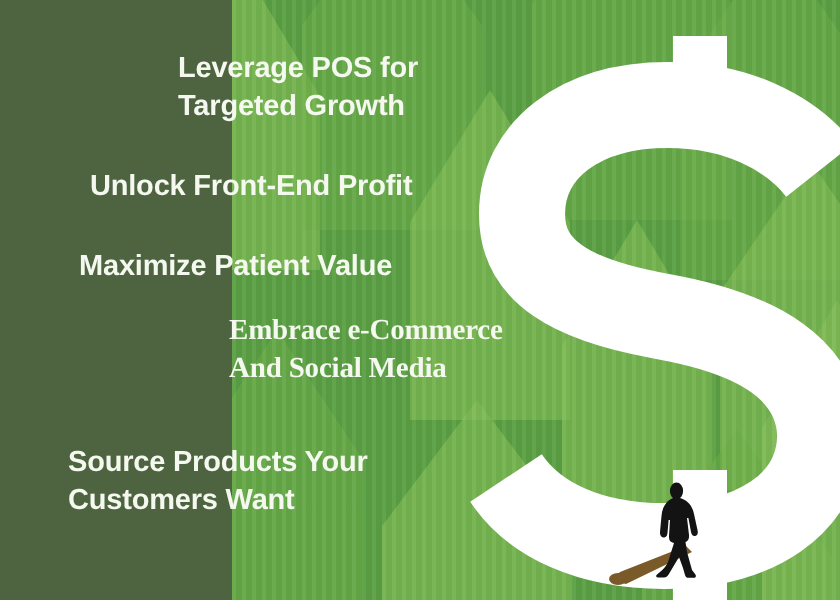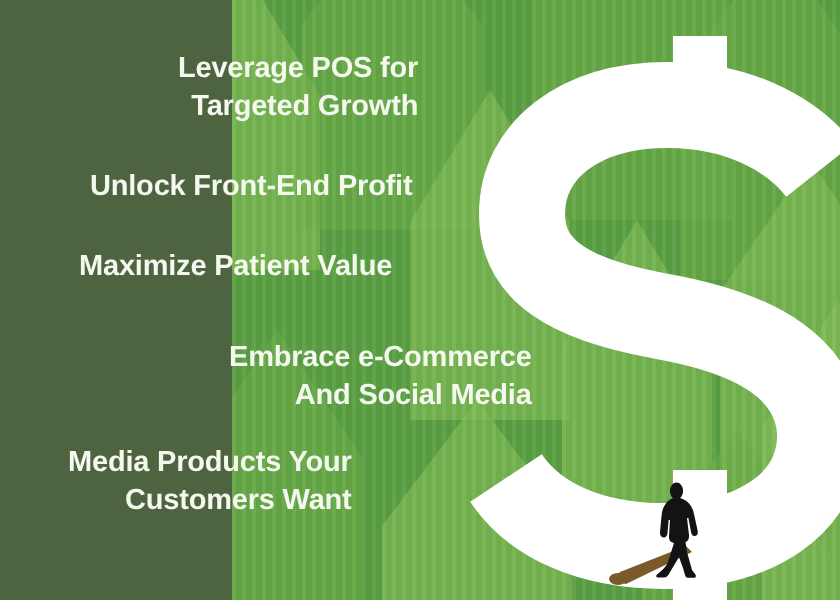--- a/index.html
+++ b/index.html
@@ -73,26 +73,25 @@
   .headline {
     position: absolute;
     z-index: 7;
     color: #f4f8ef;
     font-weight: bold;
     font-size: 29px;
     line-height: 1.30;
     letter-spacing: -0.2px;
     white-space: pre-line;
     text-rendering: geometricPrecision;
-    text-align: right;
   }
   .l1 { left: 178px; top: 50px;  }
   .l2 { left: 90px;  top: 168px; }
   .l3 { left: 79px;  top: 248px; }
-  .l4 { left: 229px; top: 339px; }
+  .l4 { left: 229px; top: 312px; font-family: Liberation Serif, serif; }
   .l5 { left: 68px;  top: 444px; }
 </style>
 </head>
 <body>
 
 <div id="poster">
 
   <div class="band-left"></div>
 
   <div class="band-right">
@@ -177,16 +176,16 @@
       </g>
     </svg>
   </div>
 
   <div class="headline l1">Leverage POS for
 Targeted Growth</div>
   <div class="headline l3">Maximize Patient Value</div>
   <div class="headline l2">Unlock Front-End Profit</div>
   <div class="headline l4">Embrace e-Commerce
 And Social Media</div>
-  <div class="headline l5">Media Products Your
+  <div class="headline l5">Source Products Your
 Customers Want</div>
 
 </div>
 
 </body></html>

